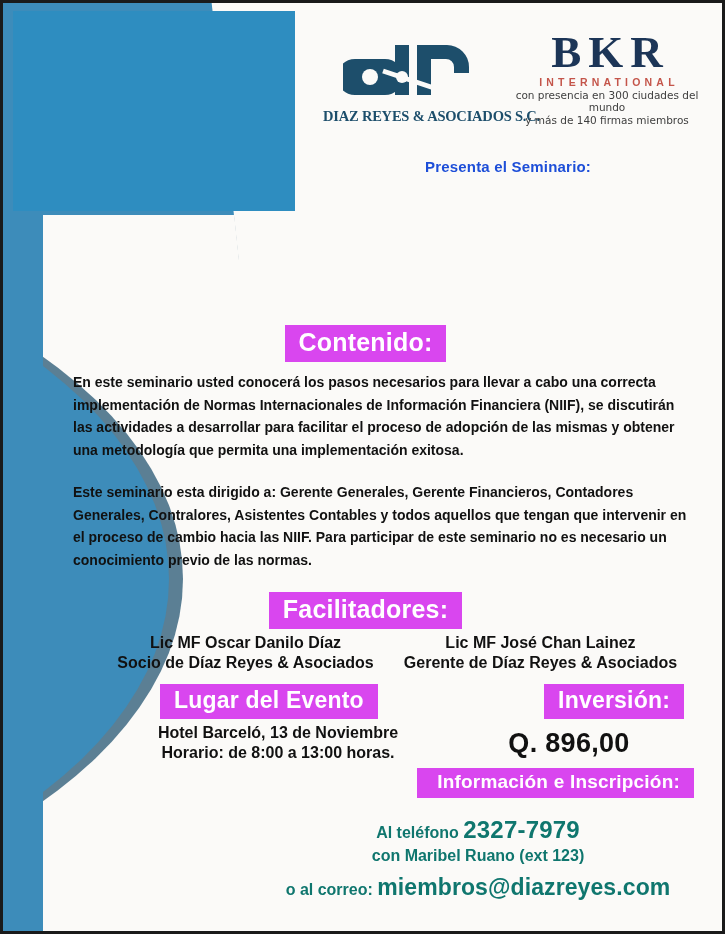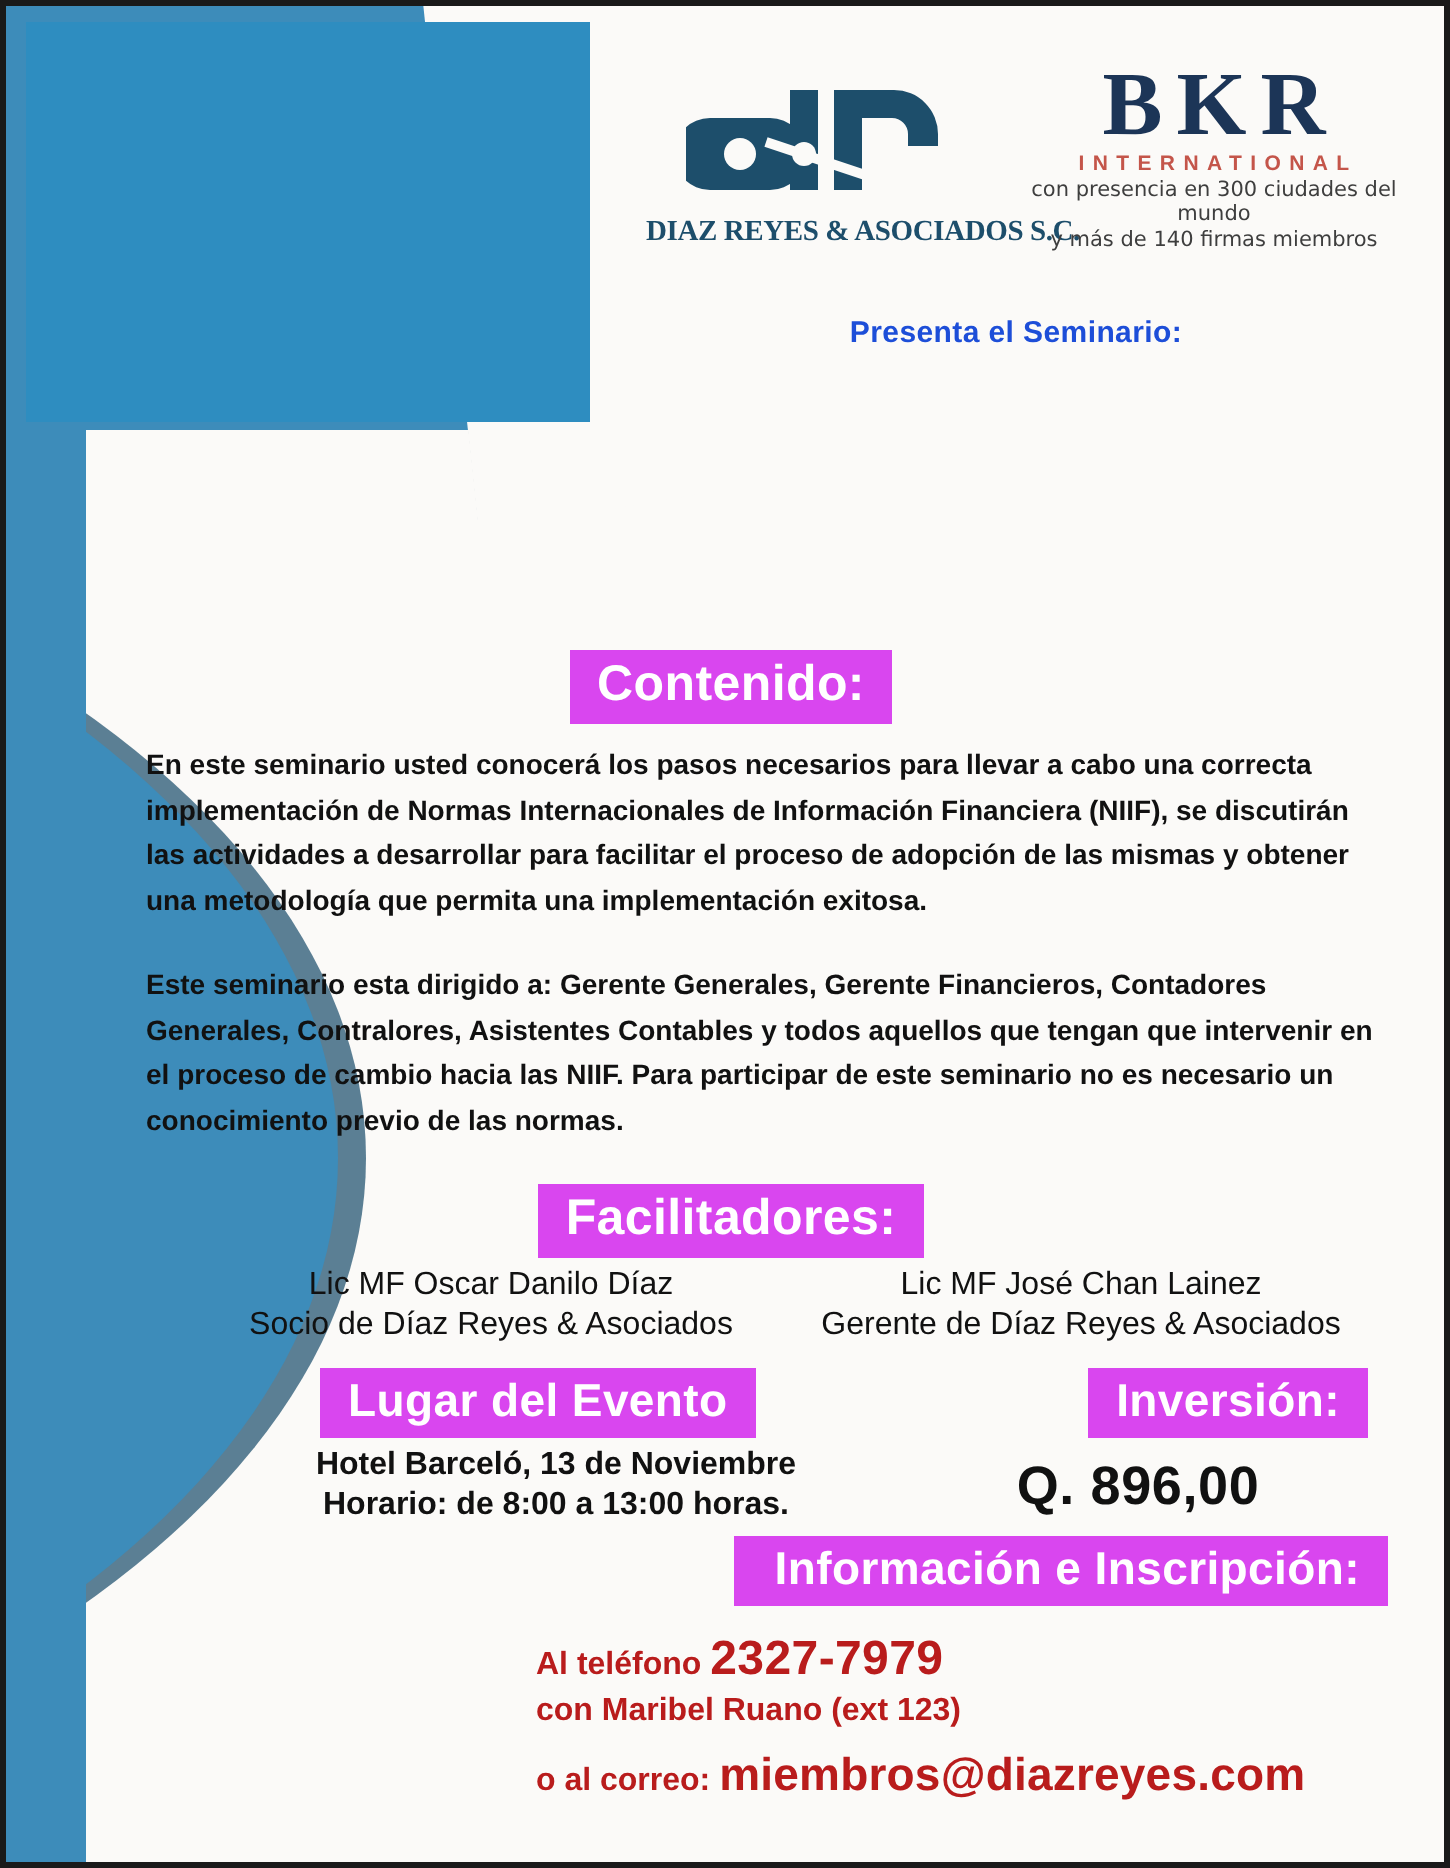--- a/index.html
+++ b/index.html
@@ -251,21 +251,21 @@
   .facil-cols {
     position: absolute;
     left: 95px;
     top: 630px;
     width: 590px;
     display: flex;
   }
   .facil-col {
     flex: 1;
     text-align: center;
-    font-weight: normal;
+    font-weight: bold;
     font-size: 16px;
     line-height: 20px;
     color: #111111;
   }
 
   
   .lugar-chip {
     position: absolute;
     left: 157px;
     top: 681px;
@@ -300,29 +300,29 @@
     color: #111111;
     letter-spacing: 0.3px;
   }
 
   
   .info-chip {
     position: absolute;
     right: 28px;
     top: 765px;
   }
-  .info-chip .green-chip { font-size: 23px; padding-left: 20px; }
+  .info-chip .green-chip { font-size: 19px; padding-left: 20px; }
 
   .contact {
     position: absolute;
     right: 34px;
     top: 815px;
     width: 420px;
-    text-align: left;
-    color: #b91c1c;
+    text-align: center;
+    color: #0f766e;
   }
   .contact .line1 {
     font-weight: bold;
     font-size: 16px;
     line-height: 24px;
   }
   .contact .line1 .big {
     font-size: 24px;
     letter-spacing: 0.2px;
   }

